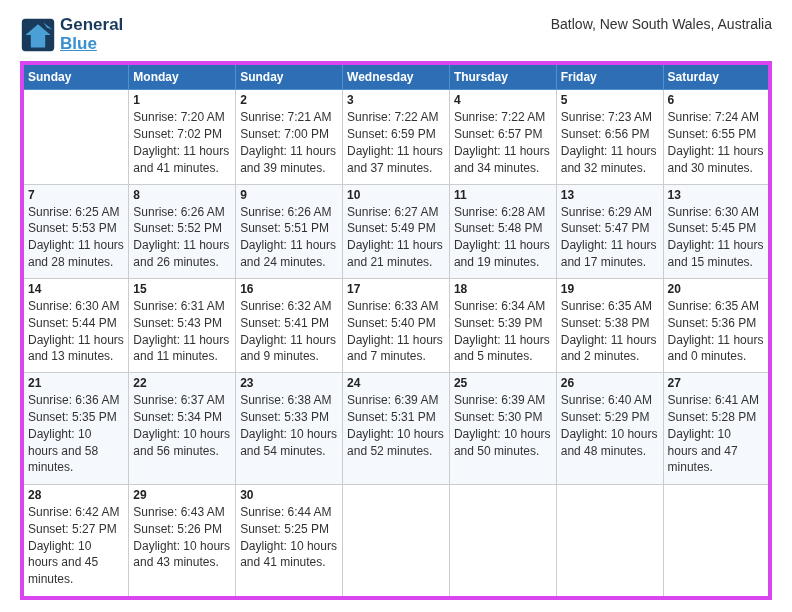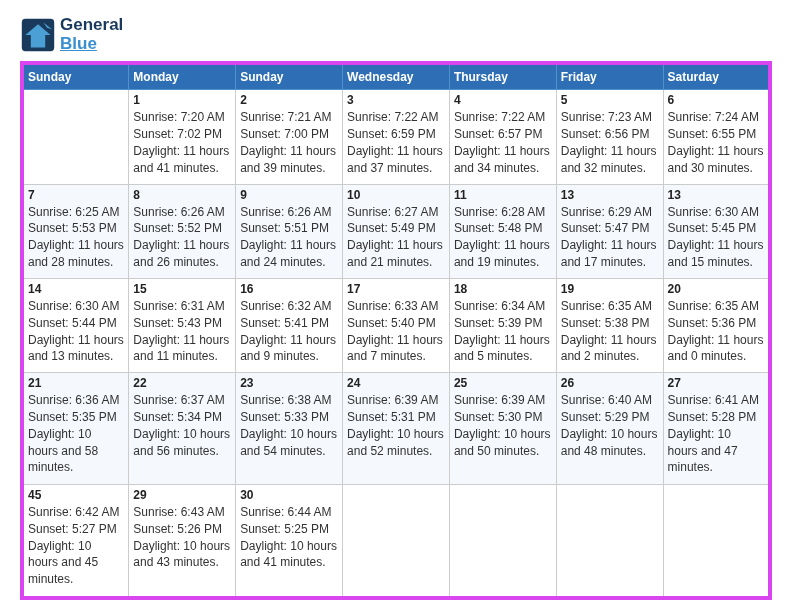--- a/index.html
+++ b/index.html
@@ -118,20 +118,21 @@
         <rect x="2" y="2" width="36" height="36" rx="4" fill="#1a3a5c"></rect>
         <polygon points="20,8 34,20 28,20 28,34 12,34 12,20 6,20" fill="#4a9fd4"></polygon>
         <polygon points="26,6 36,14 30,12" fill="#4a9fd4"></polygon>
       </svg>
       <div class="logo-label">
         <span class="logo-general">General</span>
         <span class="logo-blue">Blue</span>
       </div>
     </div>
     <div class="title-block">
+      <div class="subtitle">Batlow, New South Wales, Australia</div>
     </div>
   </div>
 
   <table class="calendar">
     <thead>
       <tr>
 
       <th>Sunday</th>
           <th>Monday</th>
           <th>Sunday</th>
@@ -254,21 +255,21 @@
             <span class="day-number">26</span>
             <div class="day-info">Sunrise: 6:40 AM<br>Sunset: 5:29 PM<br>Daylight: 10 hours and 48 minutes.</div>
           </td>
           <td>
             <span class="day-number">27</span>
             <div class="day-info">Sunrise: 6:41 AM<br>Sunset: 5:28 PM<br>Daylight: 10 hours and 47 minutes.</div>
           </td>
         </tr>
         <tr>
           <td>
-            <span class="day-number">45</span>
+            <span class="day-number">28</span>
             <div class="day-info">Sunrise: 6:42 AM<br>Sunset: 5:27 PM<br>Daylight: 10 hours and 45 minutes.</div>
           </td>
           <td>
             <span class="day-number">29</span>
             <div class="day-info">Sunrise: 6:43 AM<br>Sunset: 5:26 PM<br>Daylight: 10 hours and 43 minutes.</div>
           </td>
           <td>
             <span class="day-number">30</span>
             <div class="day-info">Sunrise: 6:44 AM<br>Sunset: 5:25 PM<br>Daylight: 10 hours and 41 minutes.</div>
           </td>

